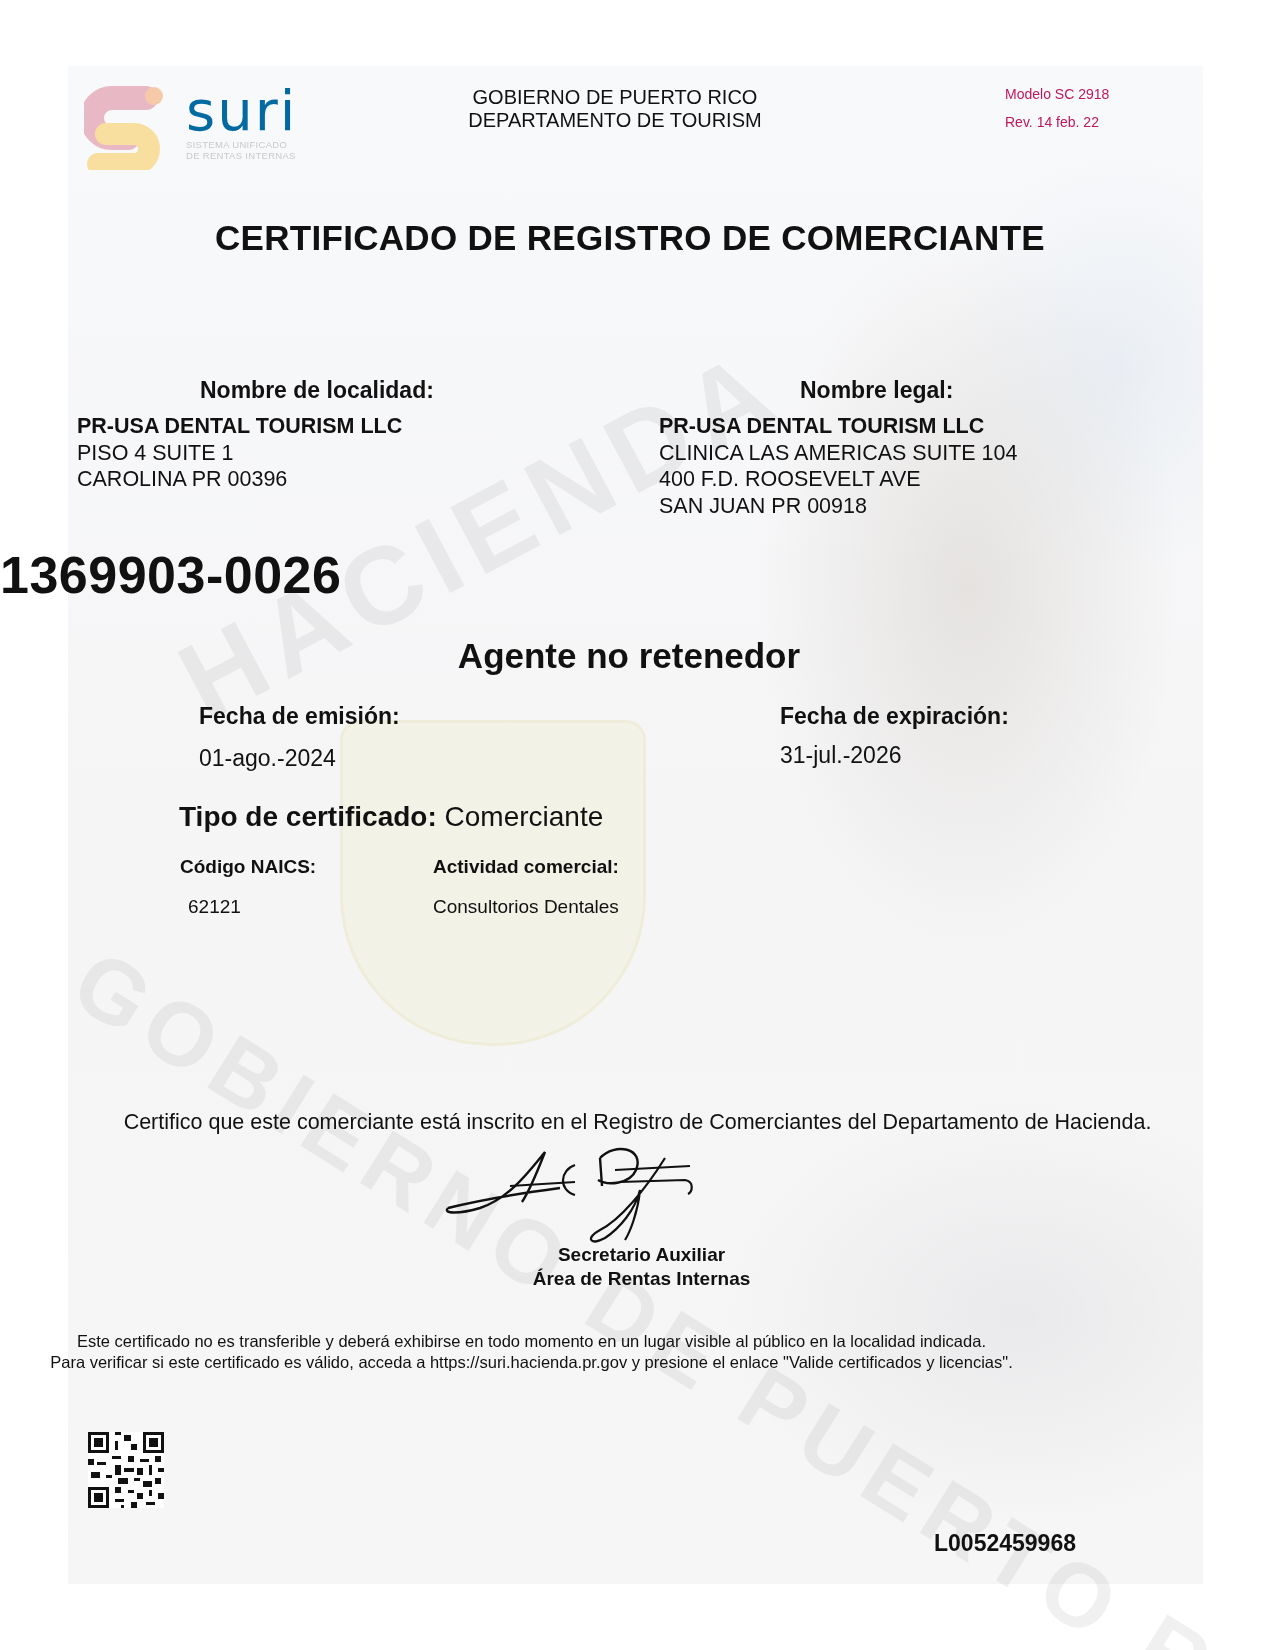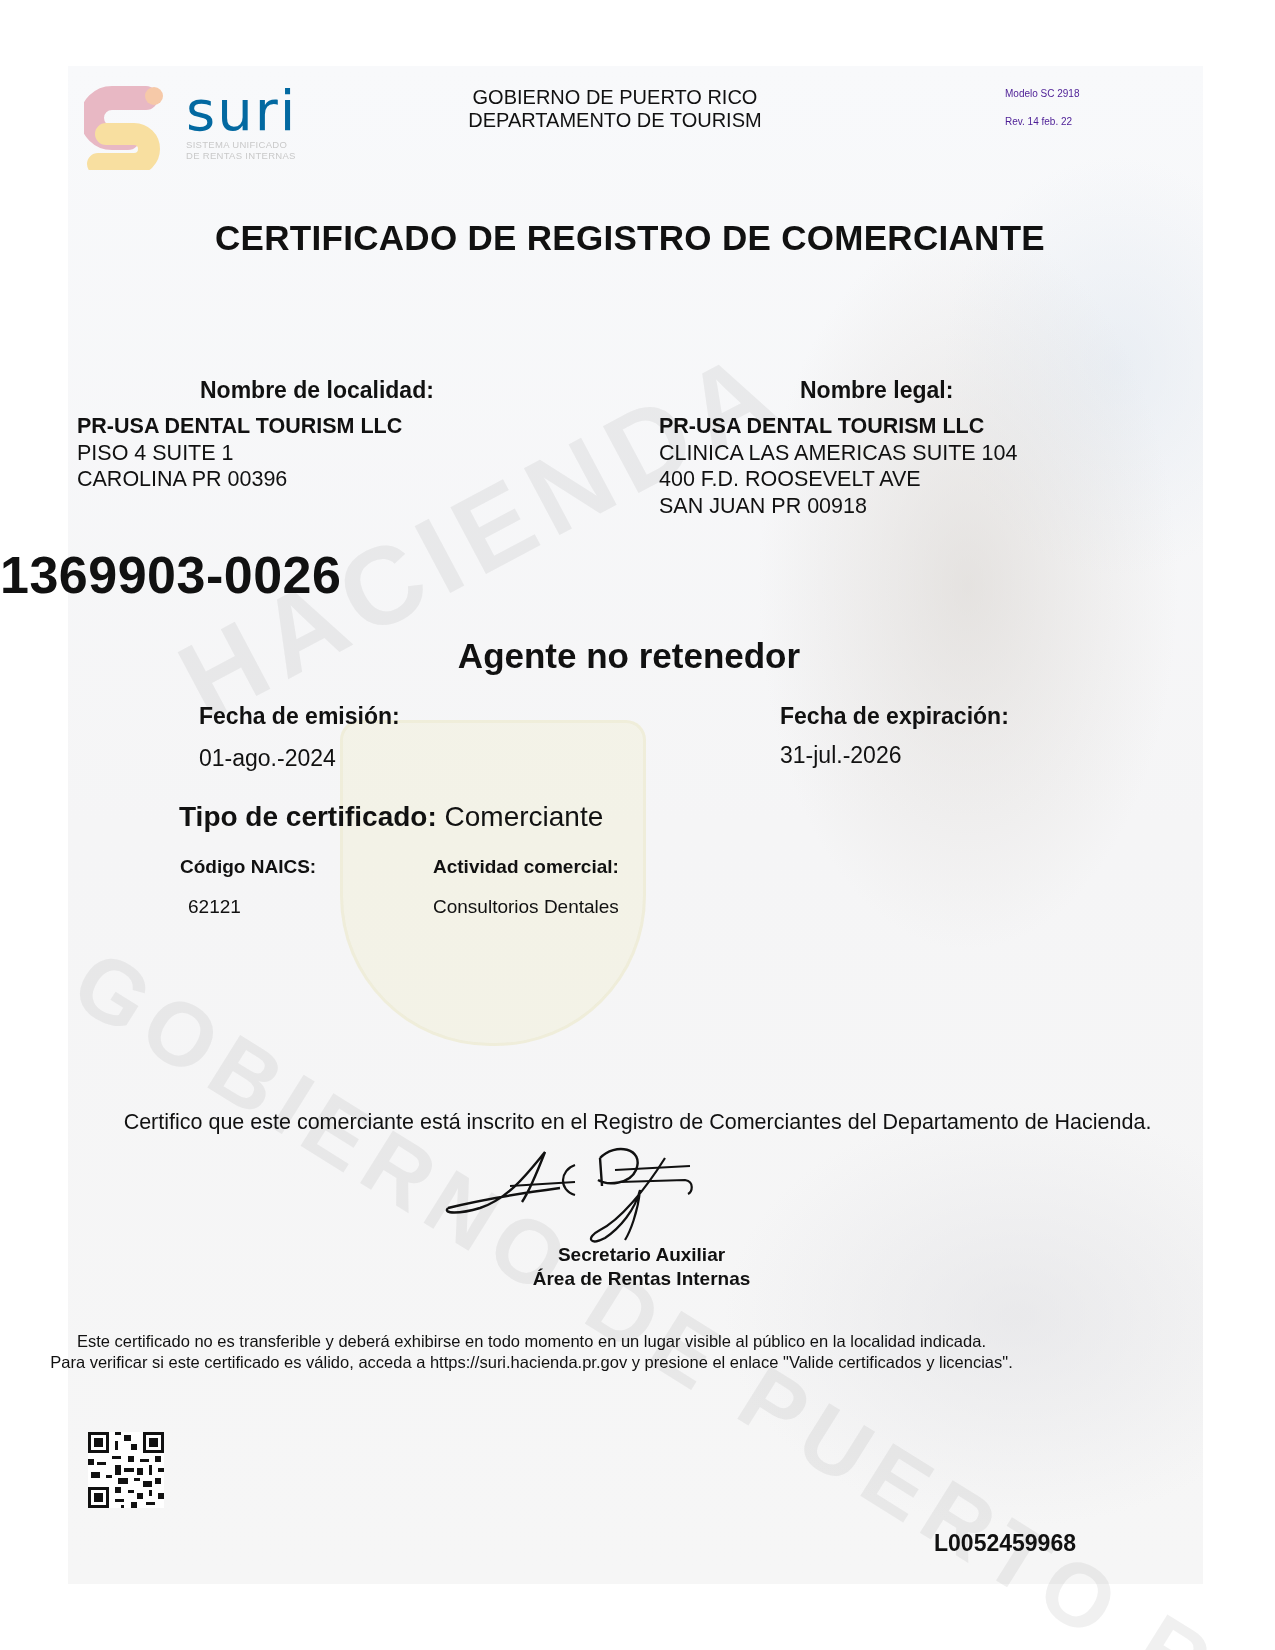--- a/index.html
+++ b/index.html
@@ -23,21 +23,21 @@
   .crest {
     position:absolute; left:340px; top:720px; width:300px; height:320px;
     border-radius:20px 20px 150px 150px;
     background:rgba(230,220,120,0.12);
     border:3px solid rgba(200,190,100,0.10);
   }
   .logo-s { position:absolute; left:84px; top:84px; width:80px; height:86px; }
   .logo-text { position:absolute; left:186px; top:78px; font-size:56px; color:#0369a1; letter-spacing:2px; font-family:"DejaVu Sans", sans-serif; }
   .logo-sub { position:absolute; left:186px; top:139px; font-size:9.5px; color:#c9c9c9; line-height:11px; letter-spacing:0.3px; }
   .hdr-center { position:absolute; left:420px; top:86px; width:390px; text-align:center; font-size:20px; line-height:23px; color:#111; }
-  .hdr-right { position:absolute; left:1005px; top:80px; font-size:10px; line-height:28px; color:#4c1d95; }
+  .hdr-right { position:absolute; left:1005px; top:80px; font-size:14px; line-height:28px; color:#be185d; }
   .title { position:absolute; left:0; width:1260px; top:218px; text-align:center; font-size:35px; font-weight:bold; letter-spacing:0.3px; }
   .sect-label { position:absolute; font-size:23px; font-weight:bold; }
   .addr { position:absolute; font-size:21.5px; line-height:26.5px; }
   .addr .name { font-weight:bold; }
   .reg-num { position:absolute; left:0; width:1258px; top:545px; text-align:left; font-size:52px; font-weight:bold; letter-spacing:0.5px; }
   .agent { position:absolute; left:0; width:1258px; top:636px; text-align:center; font-size:35px; font-weight:bold; }
   .lbl23 { position:absolute; font-size:23px; font-weight:bold; }
   .val23 { position:absolute; font-size:23px; }
   .tipo { position:absolute; left:179px; top:801px; font-size:28px; }
   .tipo b { font-weight:bold;margin-top:14px; }

